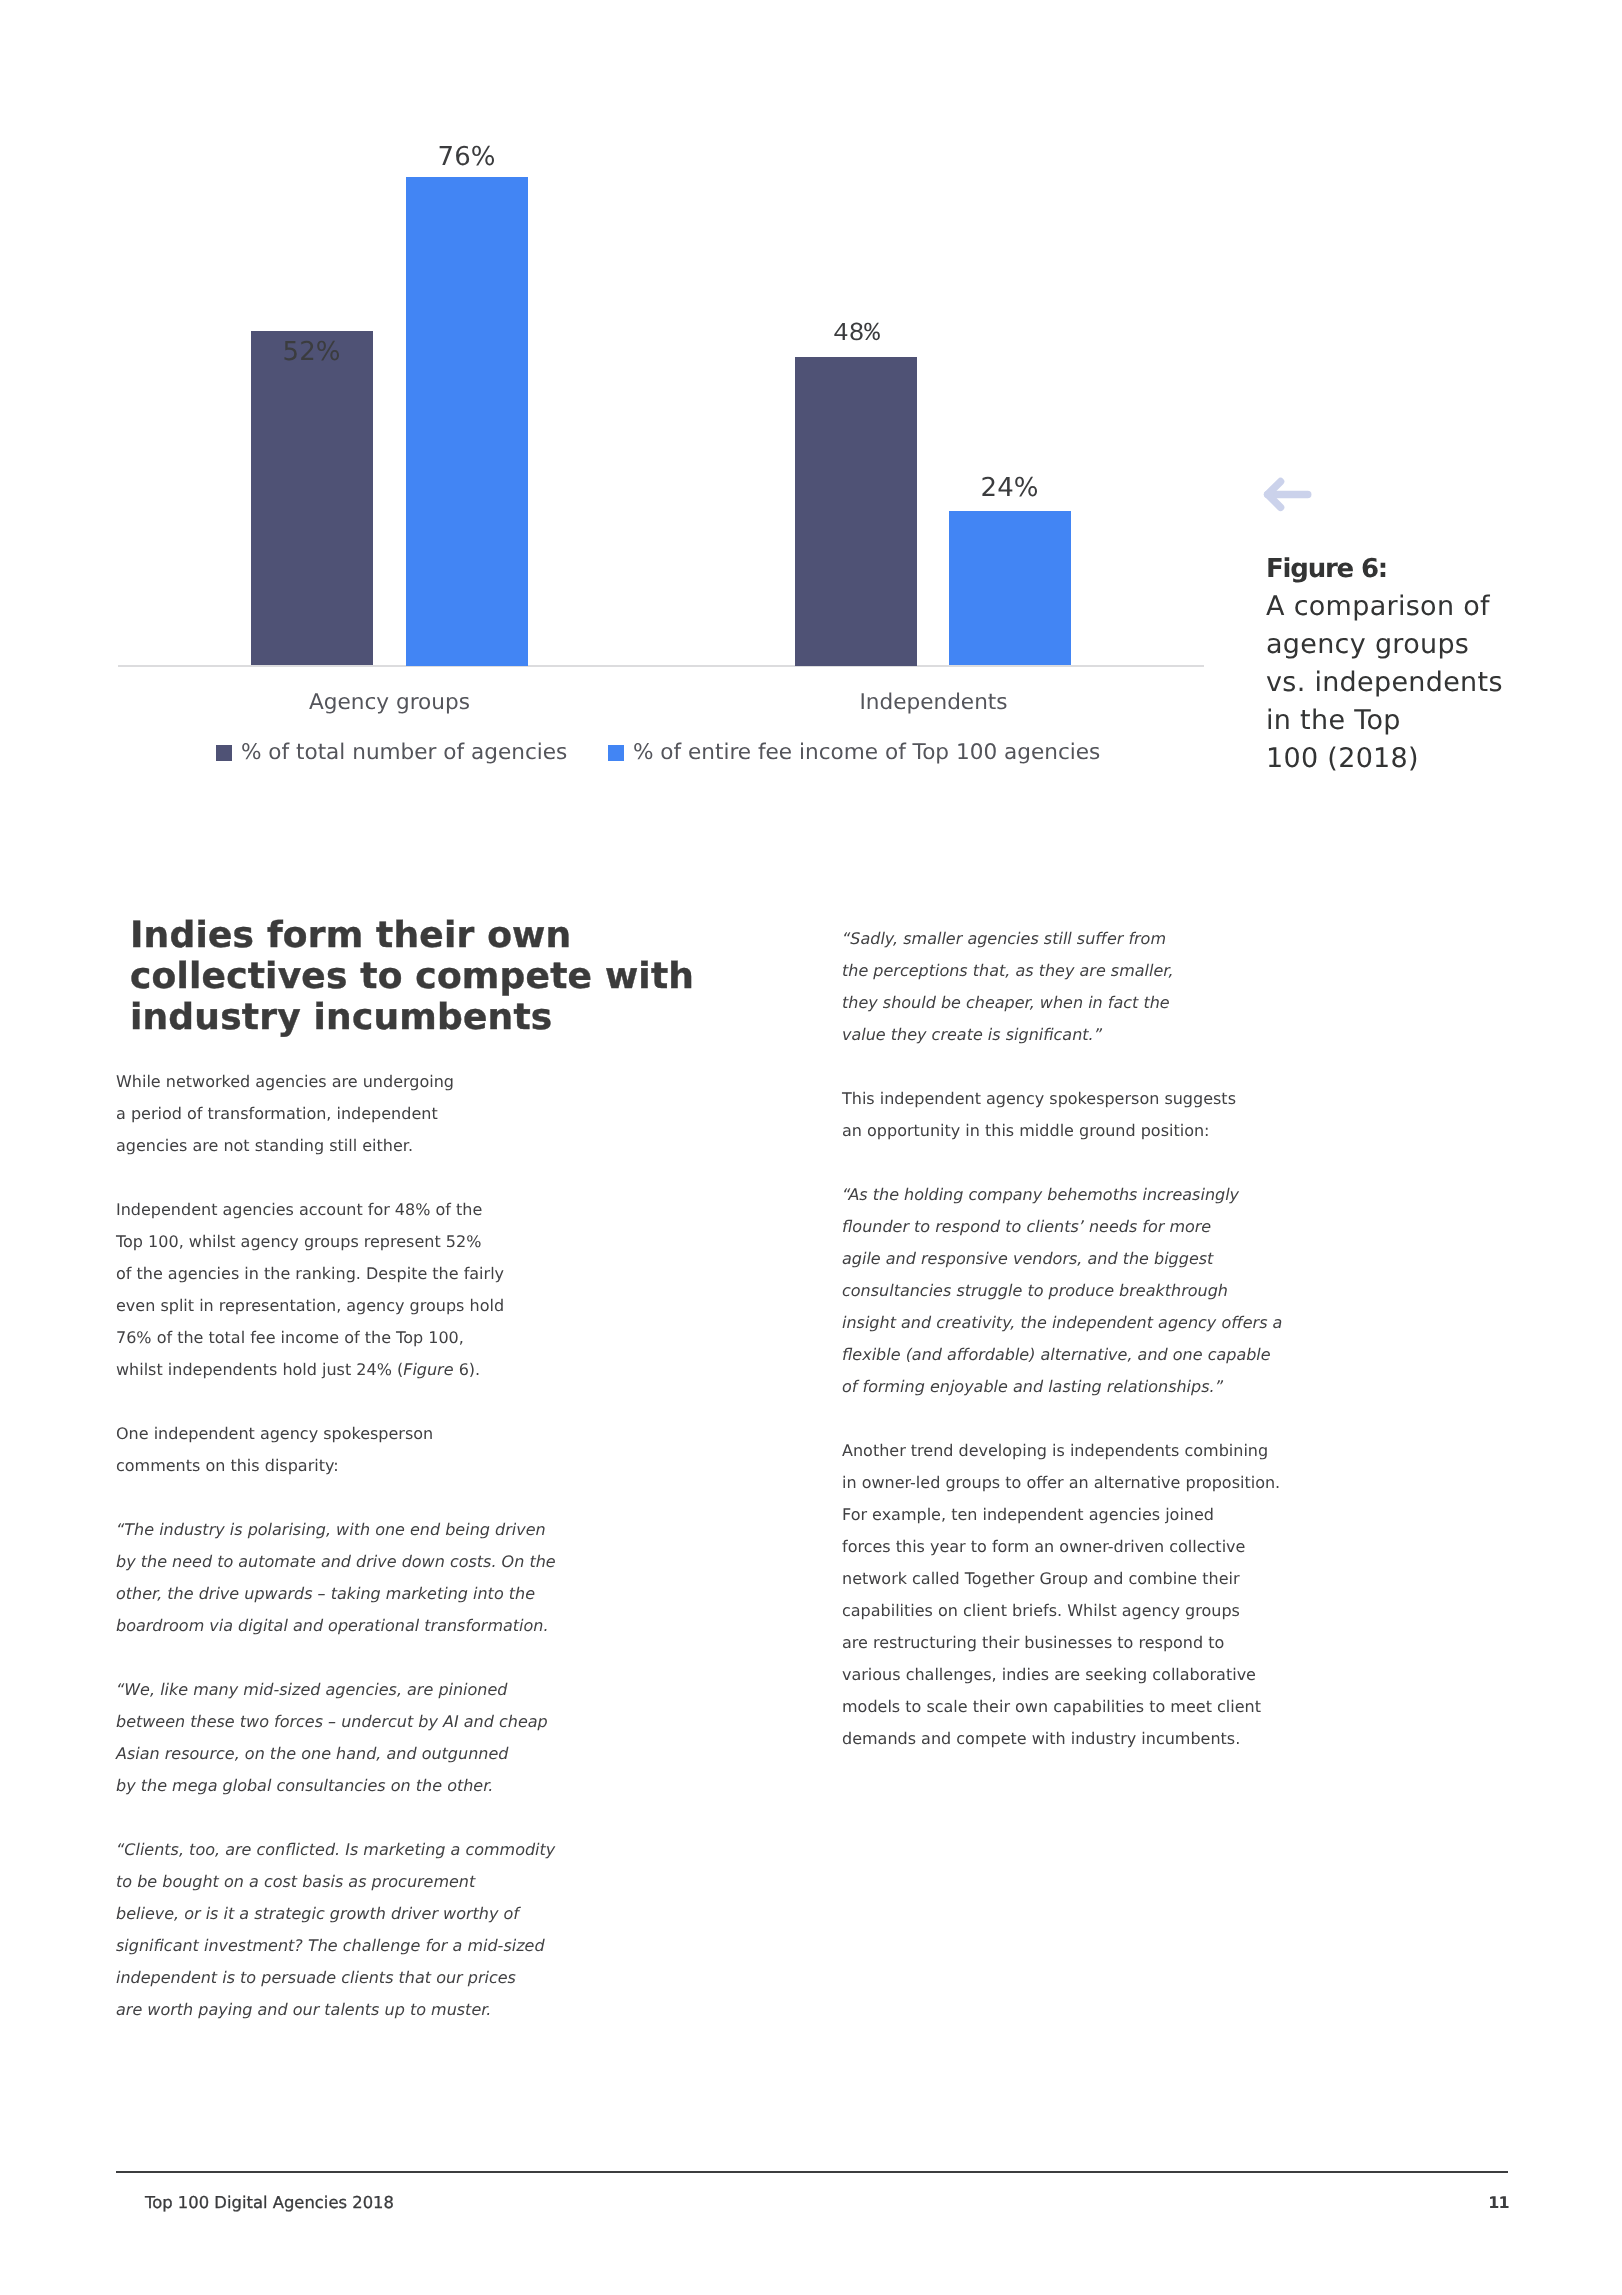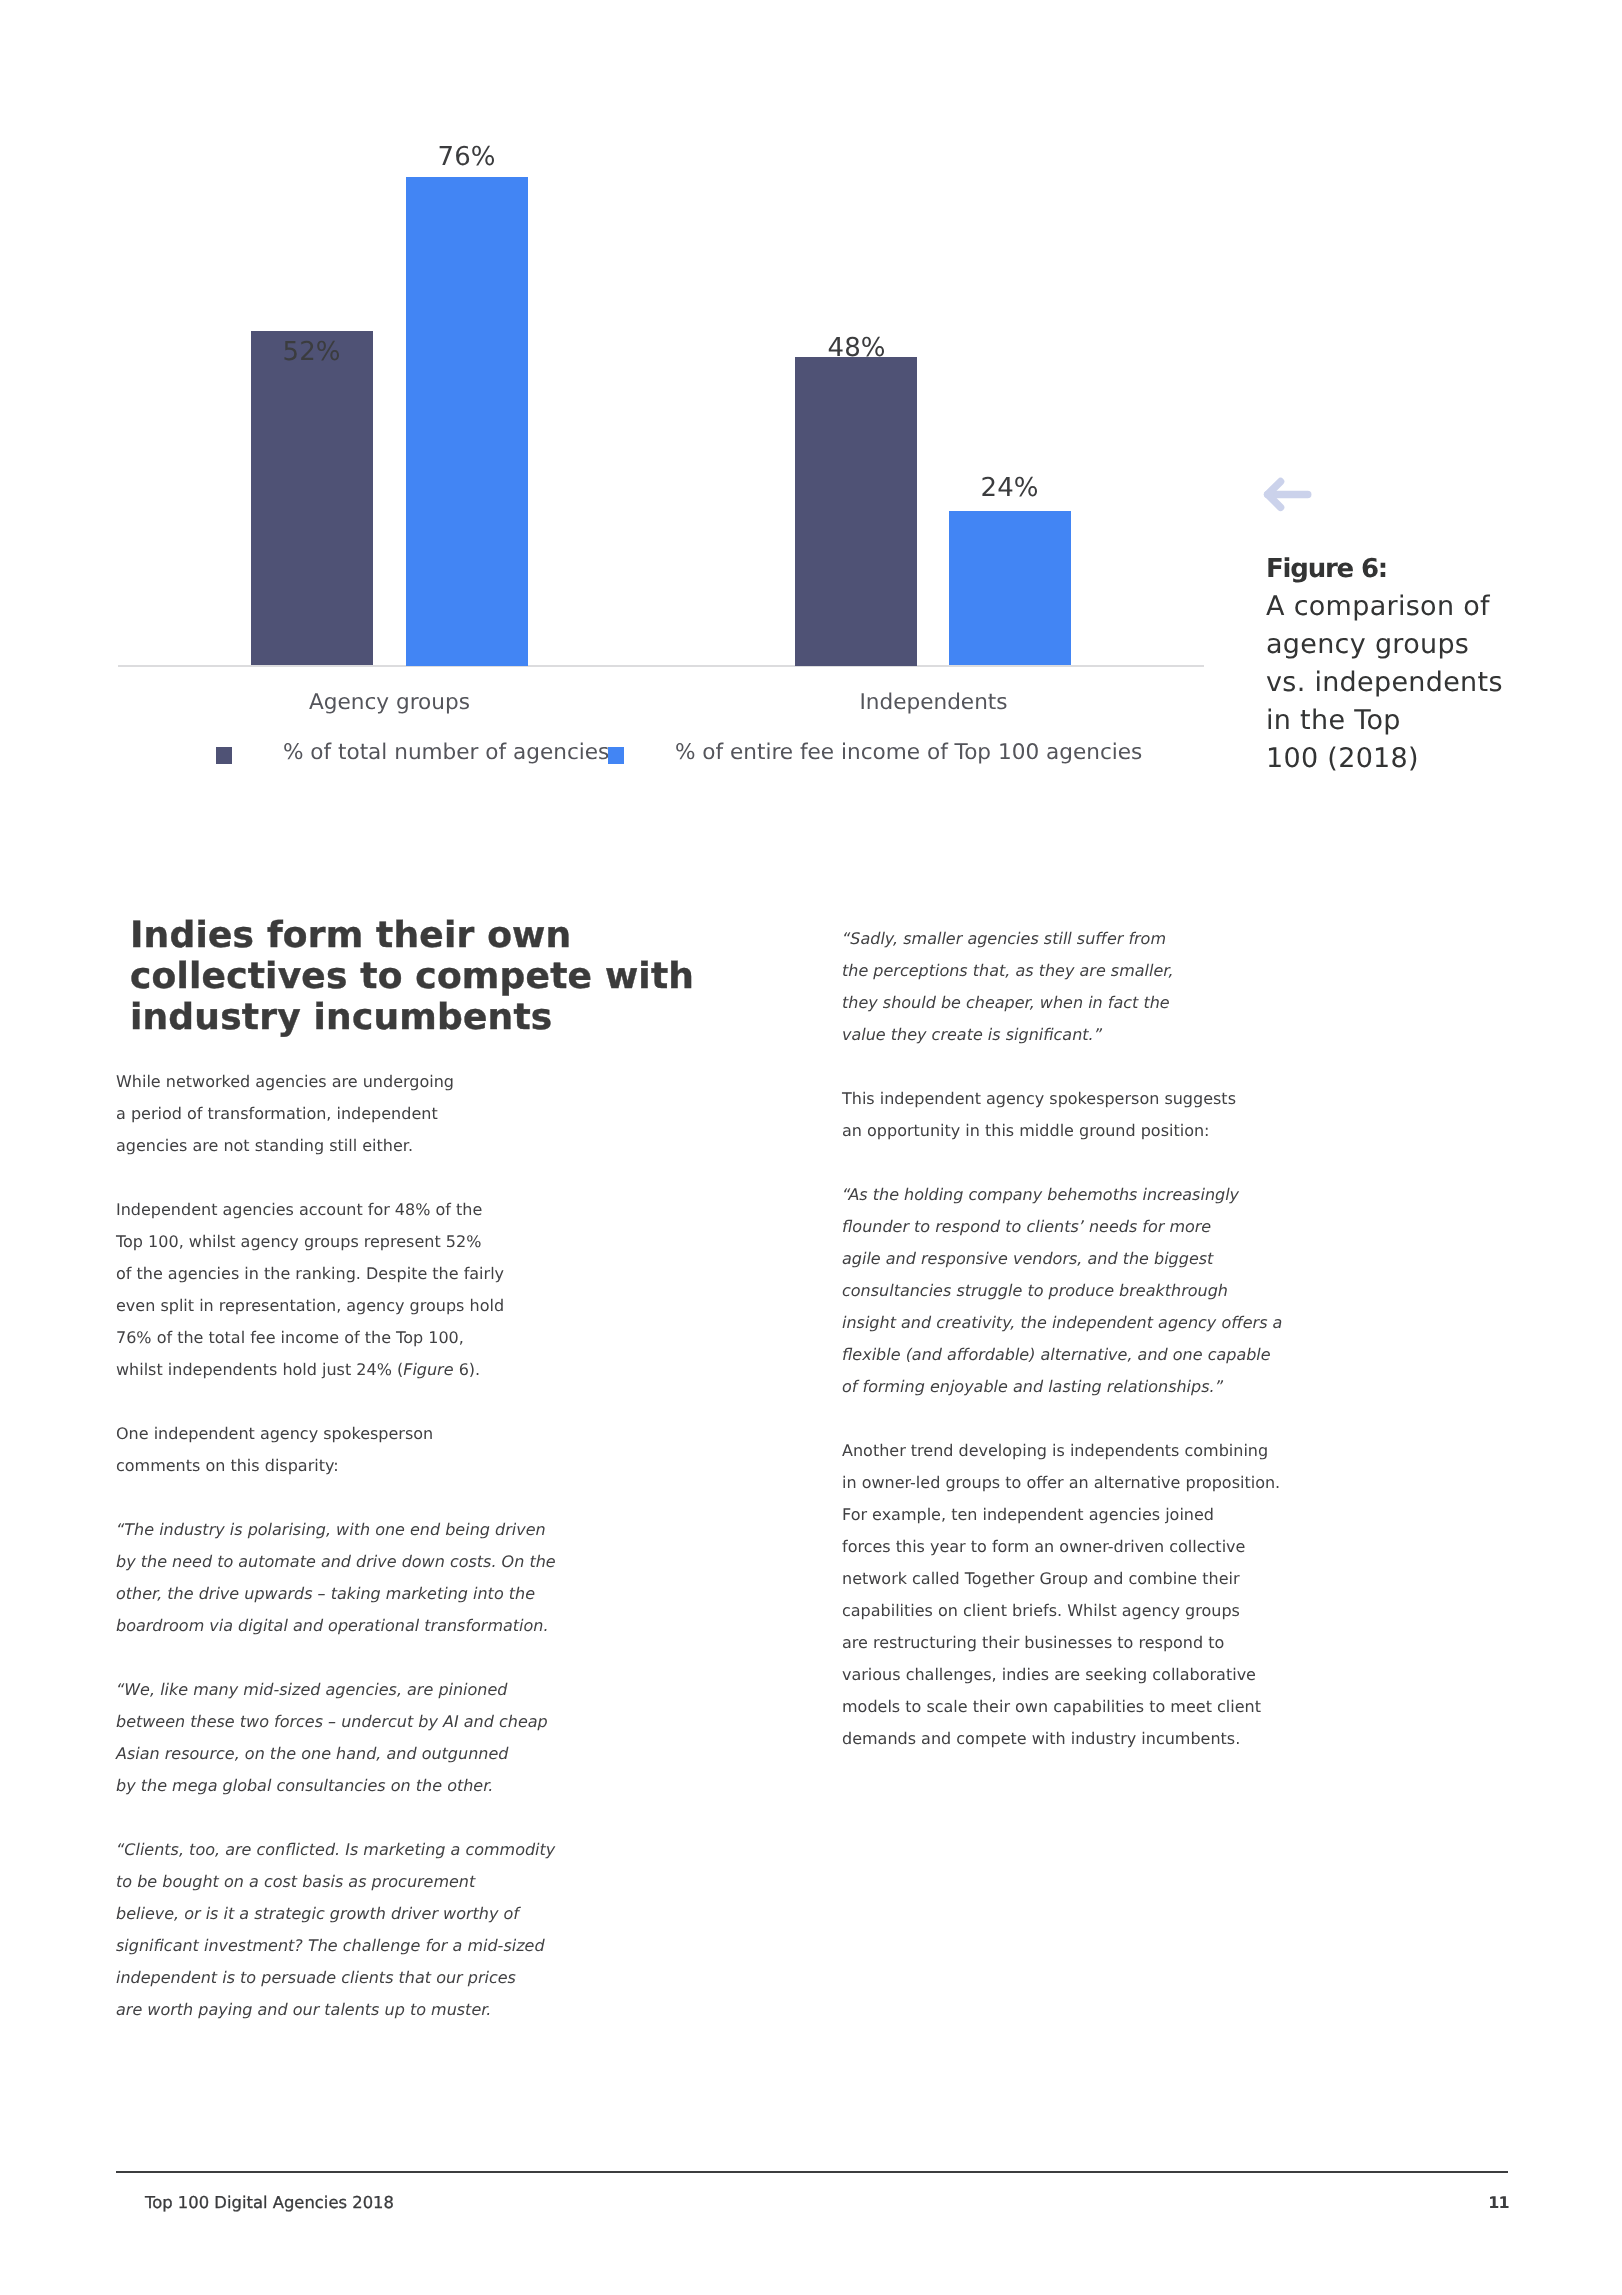--- a/index.html
+++ b/index.html
@@ -20,21 +20,21 @@
   .axis-line{position:absolute;height:1.7px;}
   .bar{position:absolute;}
   .bar-value{
     position:absolute;text-align:center;white-space:nowrap;
     font-size:26px;line-height:26px;color:#3b3c3e;font-weight:400;
   }
   .cat-label{
     position:absolute;text-align:center;white-space:nowrap;
     font-size:21.6px;line-height:21.6px;color:#54555b;font-weight:400;
   }
-  .legend-item{position:absolute;display:flex;align-items:flex-end;gap:42px;}
+  .legend-item{position:absolute;display:flex;align-items:center;}
   .legend-swatch{width:16.4px;height:16.4px;margin-right:8.5px;flex:0 0 auto;}
   .legend-text{font-size:21.6px;line-height:21.6px;color:#54555b;white-space:nowrap;}
 
   
   #fig-arrow{position:absolute;left:1261px;top:476px;width:52px;height:39px;}
   #fig-caption{
     position:absolute;left:1266px;top:550px;width:340px;
     font-size:27px;line-height:38px;color:#333434;font-weight:400;white-space:nowrap;
     letter-spacing:0.3px;
   }
@@ -70,21 +70,21 @@
 
 <div class="page">
 
   <div id="chart">
       <div class="axis-line" style="left: 118px; top: 665px; width: 1086px; background: rgb(220, 220, 222);"></div>
       <div class="bar" style="left: 251px; width: 122px; height: 334px; top: 331px; background: rgb(79, 82, 117);"></div>
       <div class="bar-value" style="left: 198px; width: 227px; top: 295px; margin-top: 44px;">52%</div>
       <div class="bar" style="left: 406px; width: 122px; height: 489px; top: 177px; background: rgb(66, 133, 244);"></div>
       <div class="bar-value" style="left: 353px; width: 227px; top: 144px;">76%</div>
       <div class="bar" style="left: 795px; width: 122px; height: 309px; top: 357px; background: rgb(79, 82, 117);"></div>
-      <div class="bar-value" style="left: 743px; width: 227px; top: 335px;">48%</div>
+      <div class="bar-value" style="left: 743px; width: 227px; top: 320px; font-family: Liberation Mono, monospace;">48%</div>
       <div class="bar" style="left: 949px; width: 122px; height: 154px; top: 511px; background: rgb(66, 133, 244);"></div>
       <div class="bar-value" style="left: 896px; width: 227px; top: 475px;">24%</div>
       <div class="cat-label" style="left: 193px; width: 393px; top: 692px;">Agency groups</div>
       <div class="cat-label" style="left: 737px; width: 393px; top: 692px;">Independents</div>
       <div class="legend-item" style="left: 216px; top: 742px;">
         <span class="legend-swatch" style="background: rgb(79, 82, 117);"></span>
         <span class="legend-text">% of total number of agencies</span>
       </div>
       <div class="legend-item" style="left: 608px; top: 742px;">
         <span class="legend-swatch" style="background: rgb(66, 133, 244);"></span>

